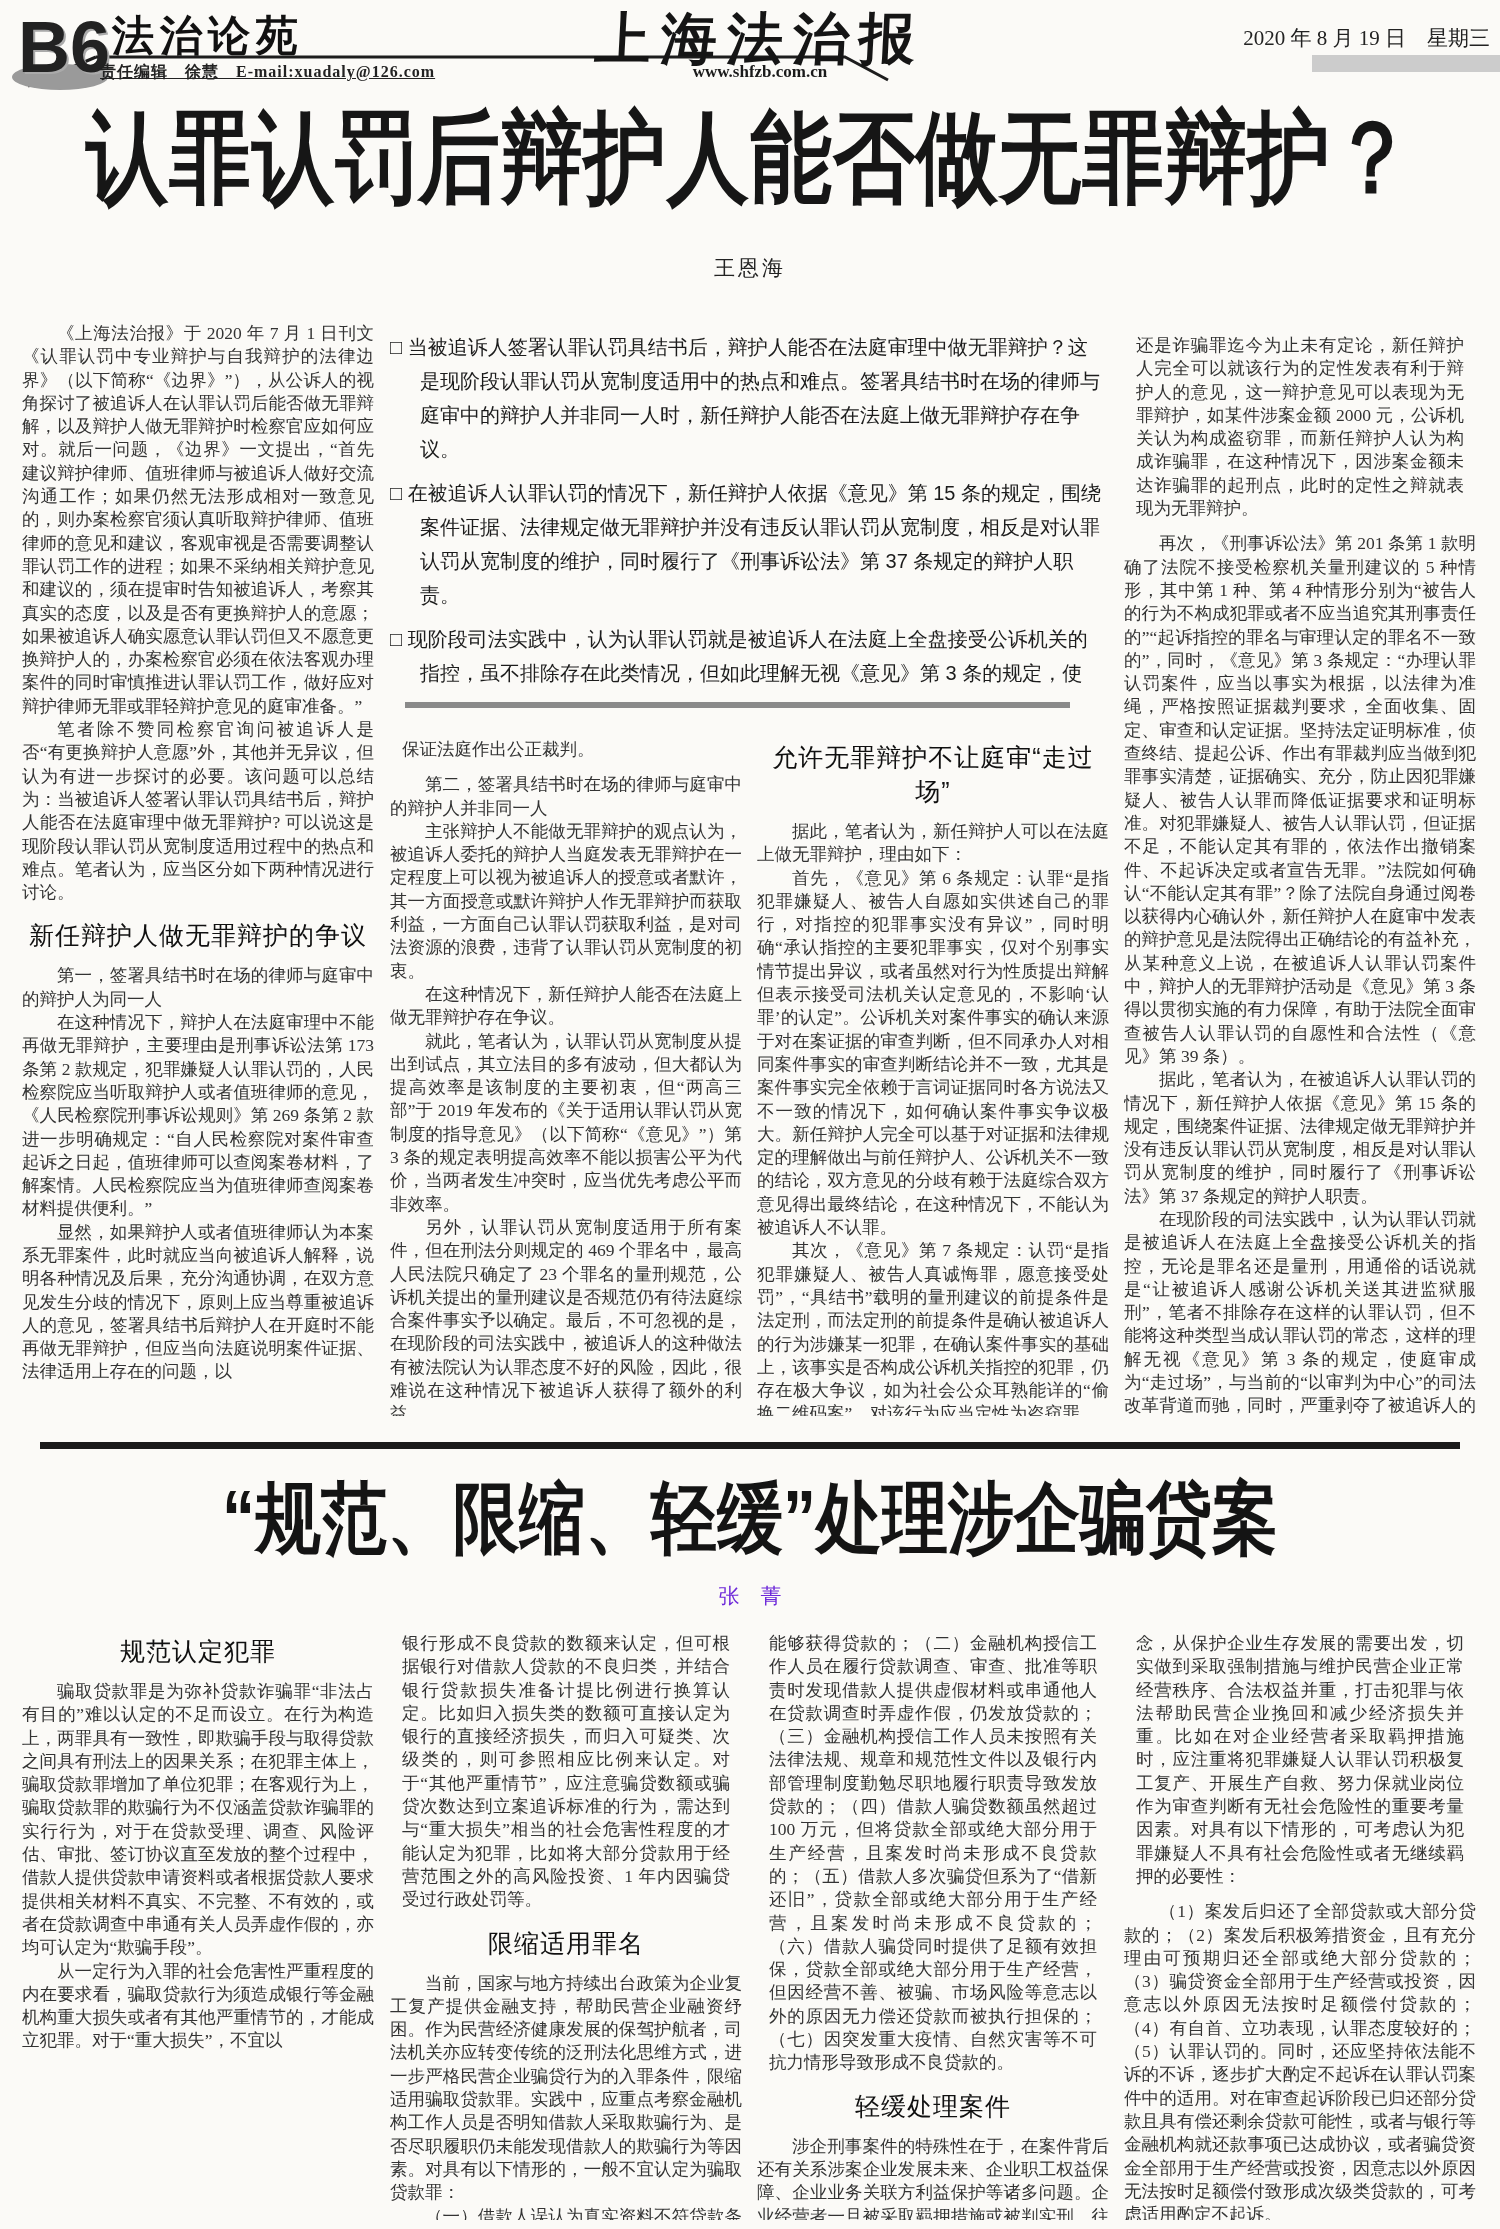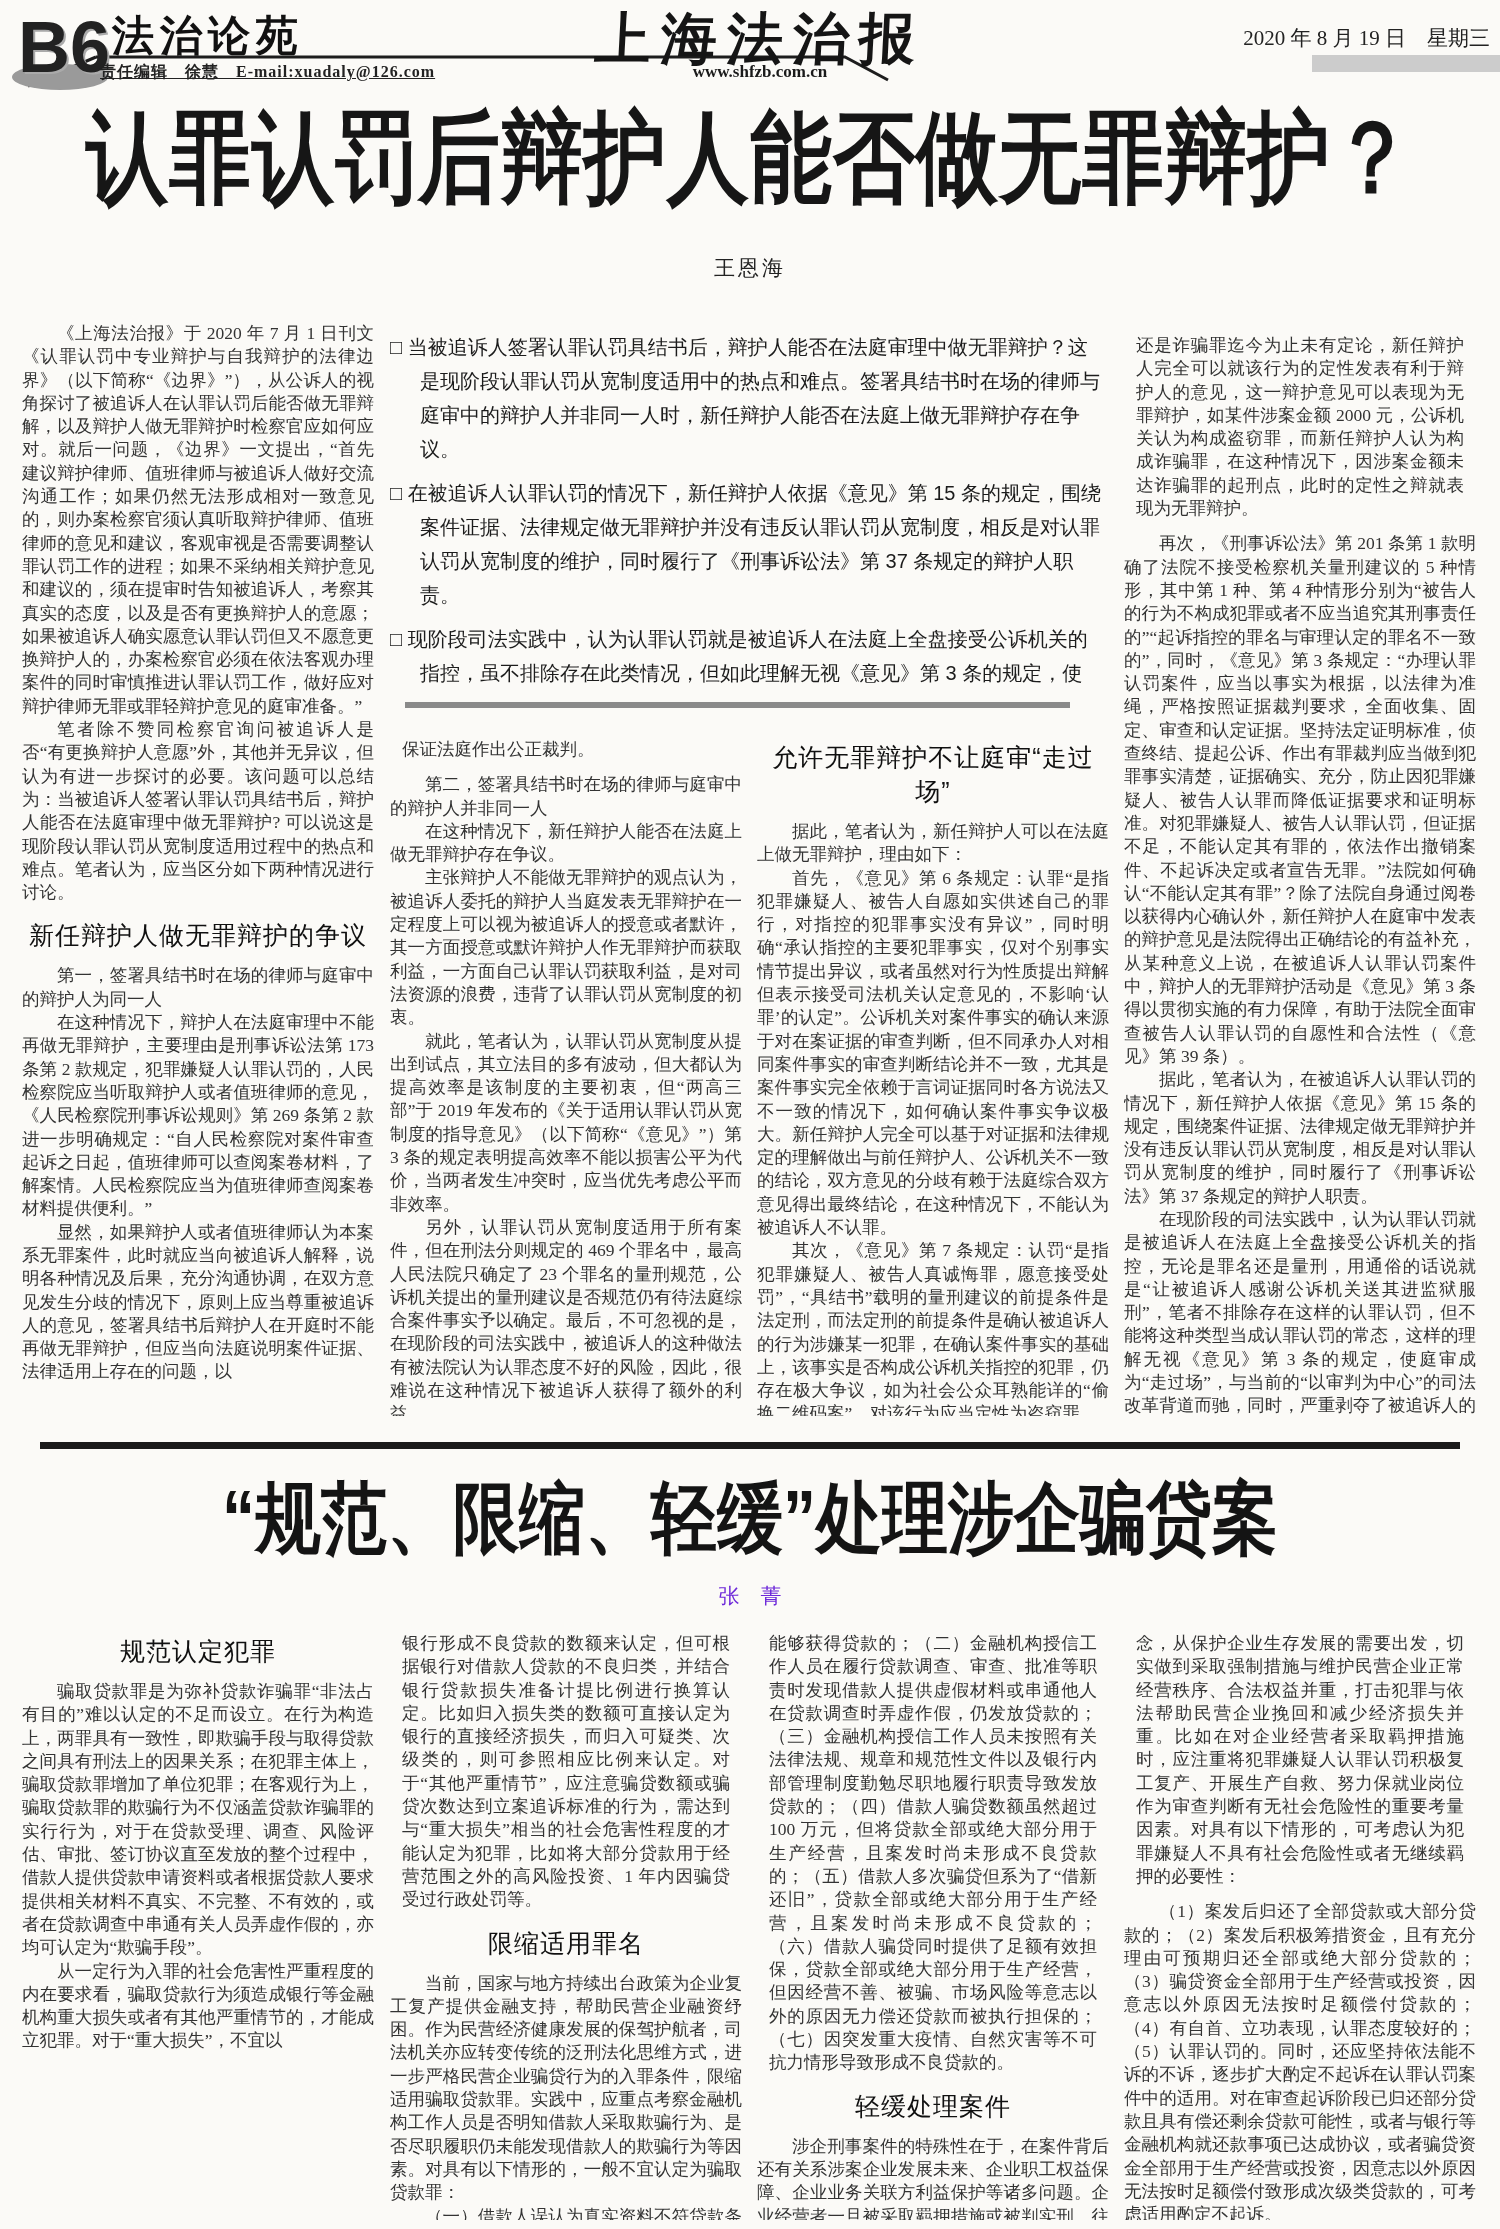--- a/index.html
+++ b/index.html
@@ -83,22 +83,22 @@
   </div>
 <div id="summary-box" class="abs">
     <p class="t-bullet">□ 当被追诉人签署认罪认罚具结书后，辩护人能否在法庭审理中做无罪辩护？这是现阶段认罪认罚从宽制度适用中的热点和难点。签署具结书时在场的律师与庭审中的辩护人并非同一人时，新任辩护人能否在法庭上做无罪辩护存在争议。</p>
     <p class="t-bullet">□ 在被追诉人认罪认罚的情况下，新任辩护人依据《意见》第 15 条的规定，围绕案件证据、法律规定做无罪辩护并没有违反认罪认罚从宽制度，相反是对认罪认罚从宽制度的维护，同时履行了《刑事诉讼法》第 37 条规定的辩护人职责。</p>
     <p class="t-bullet">□ 现阶段司法实践中，认为认罪认罚就是被追诉人在法庭上全盘接受公诉机关的指控，虽不排除存在此类情况，但如此理解无视《意见》第 3 条的规定，使庭审成为“走过场”，与当前的“以审判为中心”的司法改革背道而驰，同时，严重剥夺了被追诉人的辩护权，不可不慎。</p>
   </div>
 <div id="summary-rule" class="abs"></div>
 <div id="a1-col2-lower" class="abs col">
     <p class="t-cont">保证法庭作出公正裁判。</p>
     <p class="t-p">第二，签署具结书时在场的律师与庭审中的辩护人并非同一人</p>
+    <p class="t-p">主张辩护人不能做无罪辩护的观点认为，被追诉人委托的辩护人当庭发表无罪辩护在一定程度上可以视为被追诉人的授意或者默许，其一方面授意或默许辩护人作无罪辩护而获取利益，一方面自己认罪认罚获取利益，是对司法资源的浪费，违背了认罪认罚从宽制度的初衷。</p>
     <p class="t-p">在这种情况下，新任辩护人能否在法庭上做无罪辩护存在争议。</p>
-    <p class="t-p">主张辩护人不能做无罪辩护的观点认为，被追诉人委托的辩护人当庭发表无罪辩护在一定程度上可以视为被追诉人的授意或者默许，其一方面授意或默许辩护人作无罪辩护而获取利益，一方面自己认罪认罚获取利益，是对司法资源的浪费，违背了认罪认罚从宽制度的初衷。</p>
     <p class="t-p">就此，笔者认为，认罪认罚从宽制度从提出到试点，其立法目的多有波动，但大都认为提高效率是该制度的主要初衷，但“两高三部”于 2019 年发布的《关于适用认罪认罚从宽制度的指导意见》（以下简称“《意见》”）第 3 条的规定表明提高效率不能以损害公平为代价，当两者发生冲突时，应当优先考虑公平而非效率。</p>
     <p class="t-p">另外，认罪认罚从宽制度适用于所有案件，但在刑法分则规定的 469 个罪名中，最高人民法院只确定了 23 个罪名的量刑规范，公诉机关提出的量刑建议是否规范仍有待法庭综合案件事实予以确定。最后，不可忽视的是，在现阶段的司法实践中，被追诉人的这种做法有被法院认为认罪态度不好的风险，因此，很难说在这种情况下被追诉人获得了额外的利益。</p>
   </div>
 <div id="a1-col3-lower" class="abs col">
     <p class="t-sub">允许无罪辩护不让庭审“走过场”</p>
     <p class="t-p">据此，笔者认为，新任辩护人可以在法庭上做无罪辩护，理由如下：</p>
     <p class="t-p">首先，《意见》第 6 条规定：认罪“是指犯罪嫌疑人、被告人自愿如实供述自己的罪行，对指控的犯罪事实没有异议”，同时明确“承认指控的主要犯罪事实，仅对个别事实情节提出异议，或者虽然对行为性质提出辩解但表示接受司法机关认定意见的，不影响‘认罪’的认定”。公诉机关对案件事实的确认来源于对在案证据的审查判断，但不同承办人对相同案件事实的审查判断结论并不一致，尤其是案件事实完全依赖于言词证据同时各方说法又不一致的情况下，如何确认案件事实争议极大。新任辩护人完全可以基于对证据和法律规定的理解做出与前任辩护人、公诉机关不一致的结论，双方意见的分歧有赖于法庭综合双方意见得出最终结论，在这种情况下，不能认为被追诉人不认罪。</p>
     <p class="t-p">其次，《意见》第 7 条规定：认罚“是指犯罪嫌疑人、被告人真诚悔罪，愿意接受处罚”，“具结书”载明的量刑建议的前提条件是法定刑，而法定刑的前提条件是确认被追诉人的行为涉嫌某一犯罪，在确认案件事实的基础上，该事实是否构成公诉机关指控的犯罪，仍存在极大争议，如为社会公众耳熟能详的“偷换二维码案”，对该行为应当定性为盗窃罪</p>
   </div>
 <div id="a1-col4" class="abs col">

